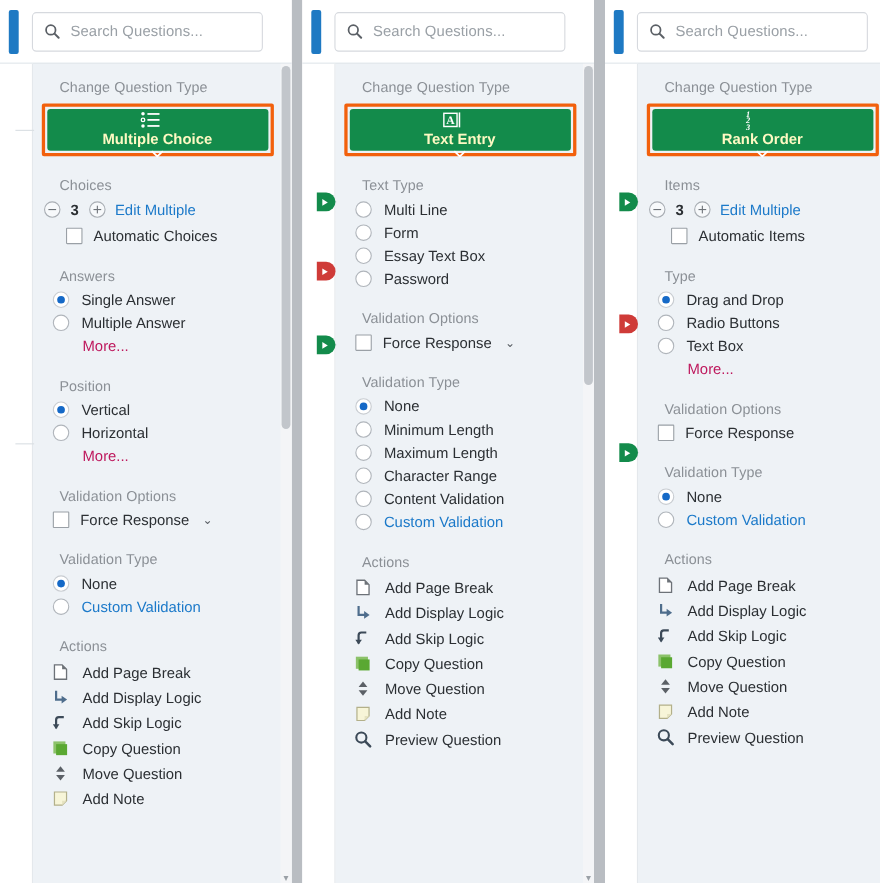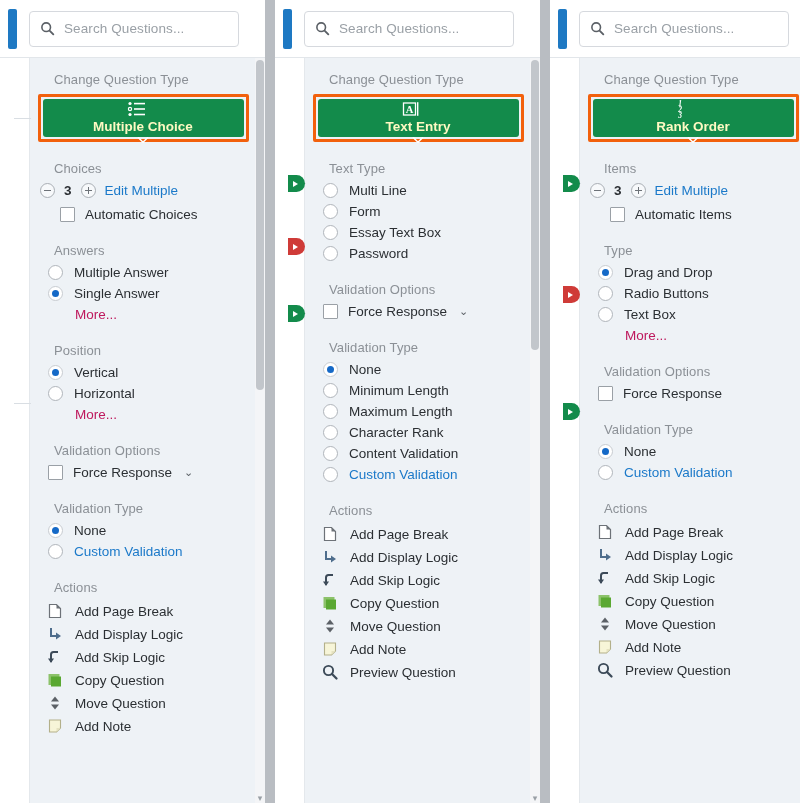--- a/index.html
+++ b/index.html
@@ -320,26 +320,26 @@
           </div>
           <div class="cb-row">
             <span class="cb"></span>
             <span class="cb-label">Automatic Choices</span>
           </div>
         </div>
 
         <div class="sec">
           <div class="sec-label">Answers</div>
           <div class="rd-row">
-            <span class="rd"></span>
-            <span>Multiple Answer</span>
-          </div>
-          <div class="rd-row">
             <span class="rd on"></span>
             <span>Single Answer</span>
+          </div>
+          <div class="rd-row">
+            <span class="rd"></span>
+            <span>Multiple Answer</span>
           </div>
           <div class="more">More...</div>
         </div>
 
         <div class="sec">
           <div class="sec-label">Position</div>
           <div class="rd-row">
             <span class="rd on"></span>
             <span>Vertical</span>
           </div>
@@ -525,21 +525,21 @@
           <div class="rd-row">
             <span class="rd"></span>
             <span>Minimum Length</span>
           </div>
           <div class="rd-row">
             <span class="rd"></span>
             <span>Maximum Length</span>
           </div>
           <div class="rd-row">
             <span class="rd"></span>
-            <span>Character Rank</span>
+            <span>Character Range</span>
           </div>
           <div class="rd-row">
             <span class="rd"></span>
             <span>Content Validation</span>
           </div>
           <div class="rd-row">
             <span class="rd"></span>
             <span class="link">Custom Validation</span>
           </div>
         </div>

